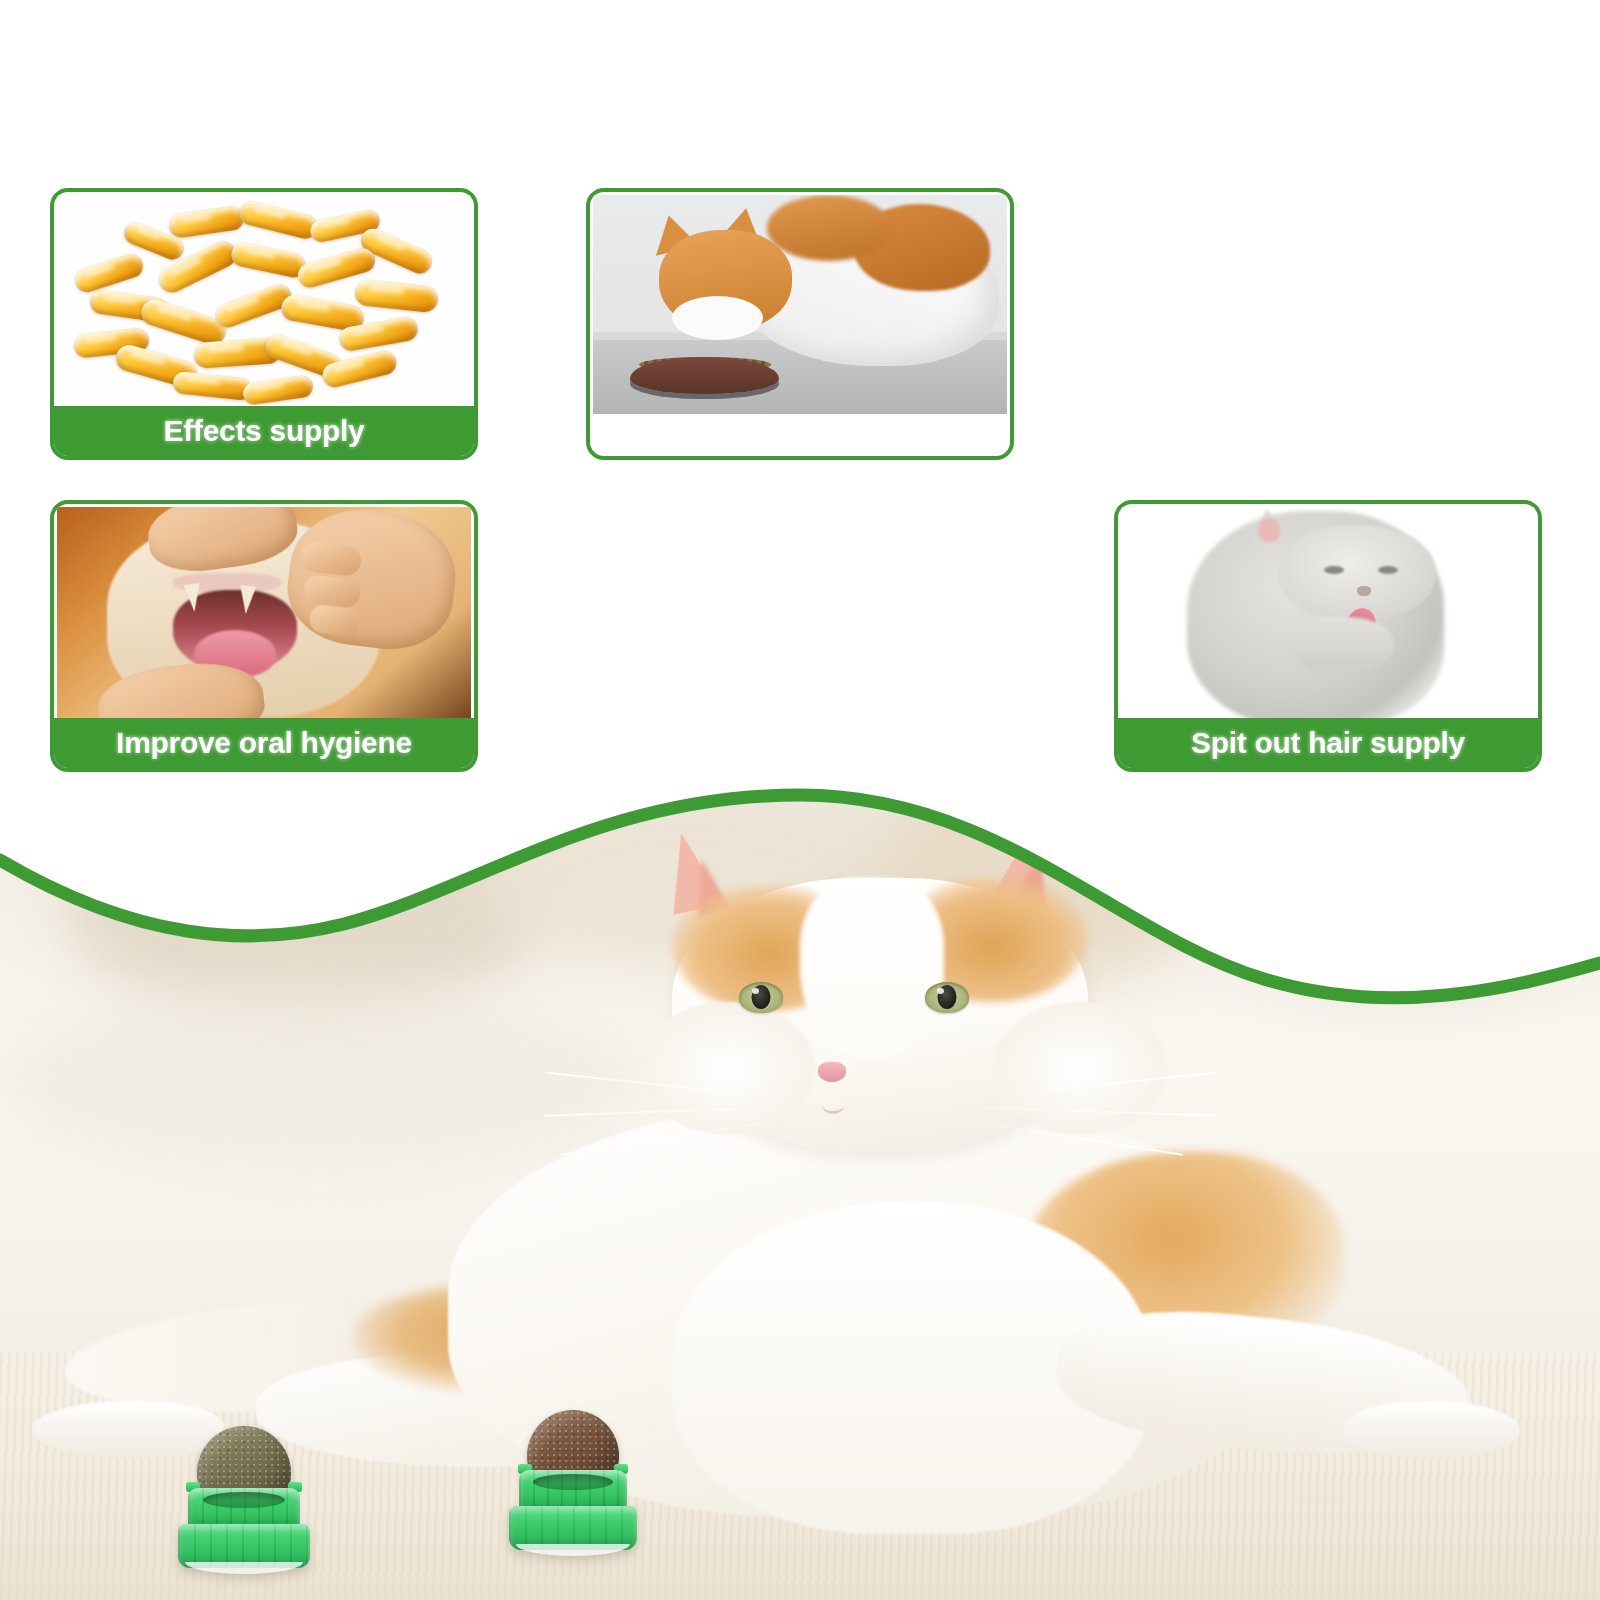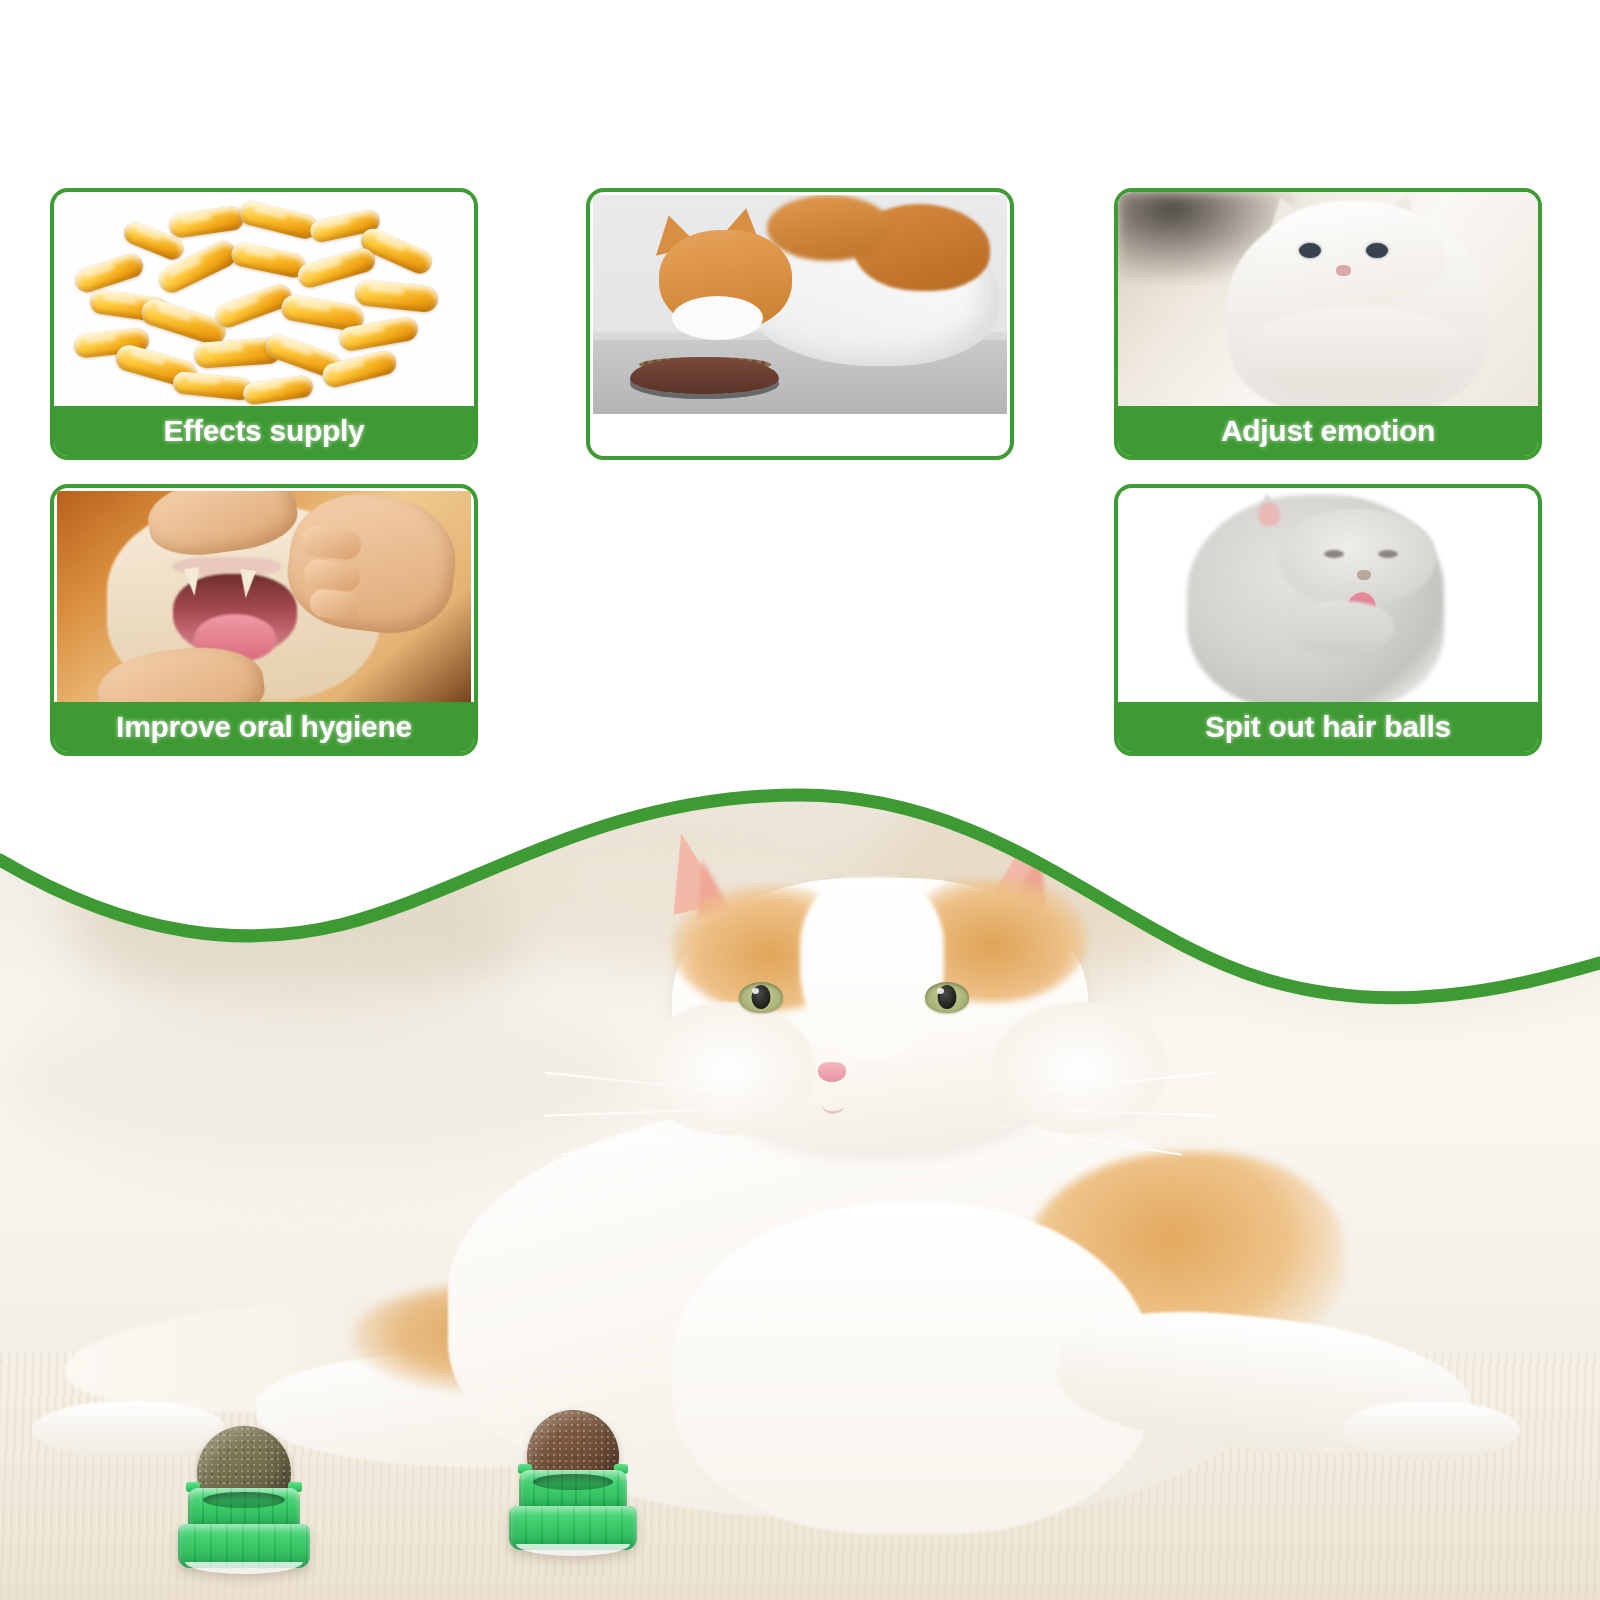--- a/index.html
+++ b/index.html
@@ -60,21 +60,21 @@
     position: absolute;
     width: 428px;
     height: 272px;
     border: 4px solid #3e9a32;
     border-radius: 18px;
     box-sizing: border-box;
     overflow: hidden;
     background: #ffffff;
   }
   .card.r0 { top: 0px; }
-  .card.r1 { top: 296px; }
+  .card.r1 { top: 312px; }
   .card.c0 { left: 0px; }
   .card.c1 { left: 536px; }
   .card.c2 { left: 1064px; }
 
   .card-photo {
     position: absolute;
     top: 0; left: 0; right: 0;
     height: 222px;
     overflow: hidden;
     background: #ffffff;
@@ -572,38 +572,20 @@
           <div class="eat-ear l"></div>
           <div class="eat-ear r"></div>
           <div class="eat-head"></div>
           <div class="eat-muzzle"></div>
           <div class="eat-kibble"></div>
           <div class="eat-bowl"></div>
         </div>
       </div>
     </div>
 
-    <div class="card r0 c2">
-      <div class="card-photo">
-        <div class="scene-fluffy">
-          <div class="fluffy-dark"></div>
-          <div class="fluffy-body"></div>
-          <div class="fluffy-ruff"></div>
-          <div class="fluffy-ear l"></div>
-          <div class="fluffy-ear r"></div>
-          <div class="fluffy-head"></div>
-          <div class="fluffy-eye l"></div>
-          <div class="fluffy-eye r"></div>
-          <div class="fluffy-nose"></div>
-        </div>
-      </div>
-      <div class="card-label">
-        <span>Adjust emotion</span>
-      </div>
-    </div>
 
     <div class="card r1 c0 inset">
       <div class="card-photo">
         <div class="scene-oral">
           <div class="oral-cat"></div>
           <div class="oral-gum"></div>
           <div class="oral-mouth"></div>
           <div class="oral-tongue"></div>
           <div class="fang a"></div>
           <div class="fang b"></div>
@@ -631,21 +613,21 @@
           <div class="groom-earin"></div>
           <div class="groom-head"></div>
           <div class="groom-eye l"></div>
           <div class="groom-eye r"></div>
           <div class="groom-nose"></div>
           <div class="groom-tongue"></div>
           <div class="groom-paw"></div>
         </div>
       </div>
       <div class="card-label">
-        <span>Spit out hair balls</span>
+        <span>Spit out hair supply</span>
       </div>
     </div>
 
   </div>
 
   <div id="hero">
 
     <div id="hero-photo">
       <div class="hero-blur-blob bb1"></div>
       <div class="hero-blur-blob bb2"></div>

